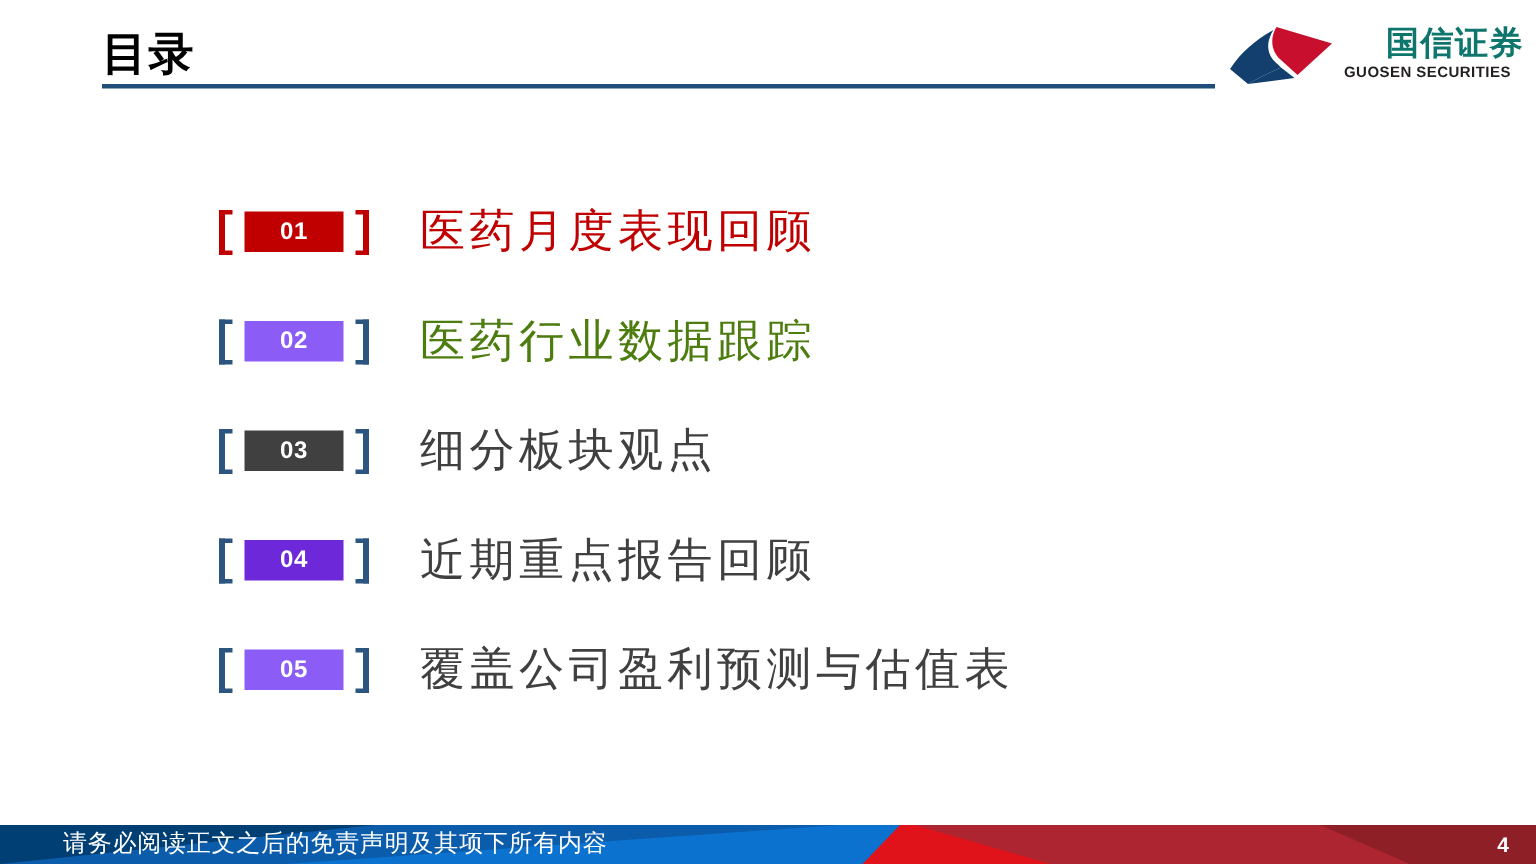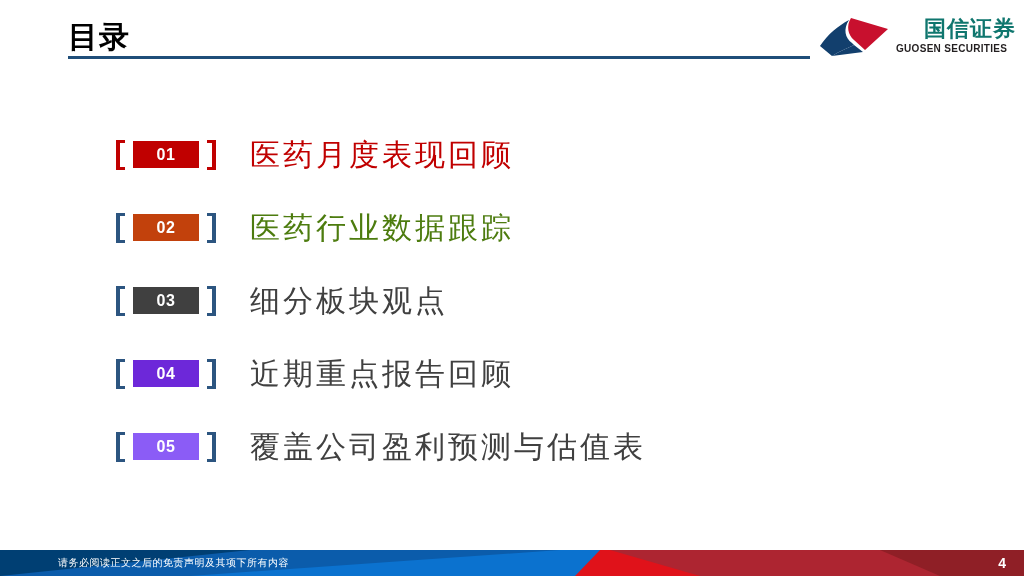--- a/index.html
+++ b/index.html
@@ -84,20 +84,21 @@
     top: 118px;
     width: 1024px;
   }
   .toc-item {
     position: relative;
     height: 73px;
     display: flex;
     align-items: center;
     padding-left: 116px;
     box-sizing: border-box;
+    margin-left: 30px;
   }
   .bracket-group {
     position: relative;
     display: flex;
     align-items: center;
     width: 112px;
     height: 34px;
     flex: none;
   }
   .bracket {
@@ -143,25 +144,25 @@
     position: absolute;
     left: 0;
     bottom: 0;
     width: 1024px;
     height: 26px;
     overflow: hidden;
   }
   .footer svg { display: block; }
   .footer-text {
     position: absolute;
-    left: 58px;
+    left: 42px;
     top: 0;
     height: 26px;
     line-height: 26px;
-    font-size: 10px;
+    font-size: 16px;
     color: #ffffff;
     letter-spacing: 0.5px;
     white-space: nowrap;
   }
   .page-num {
     position: absolute;
     right: 18px;
     top: 0;
     height: 26px;
     line-height: 26px;
@@ -209,21 +210,21 @@
       <div class="toc-label" style="color:#C00000">医药月度表现回顾</div>
     </div>
 
     <div class="toc-item">
       <div class="bracket-group" style="color:#2C5580">
         <div class="bracket left">
           <span class="stem"></span>
             <span class="cap-t"></span>
             <span class="cap-b"></span>
         </div>
-        <div class="num-badge" style="background:#c2410c">02</div>
+        <div class="num-badge" style="background:#8b5cf6">02</div>
         <div class="bracket right">
           <span class="stem"></span>
             <span class="cap-t"></span>
             <span class="cap-b"></span>
         </div>
       </div>
       <div class="toc-label" style="color:#4d7c0f">医药行业数据跟踪</div>
     </div>
 
     <div class="toc-item">

